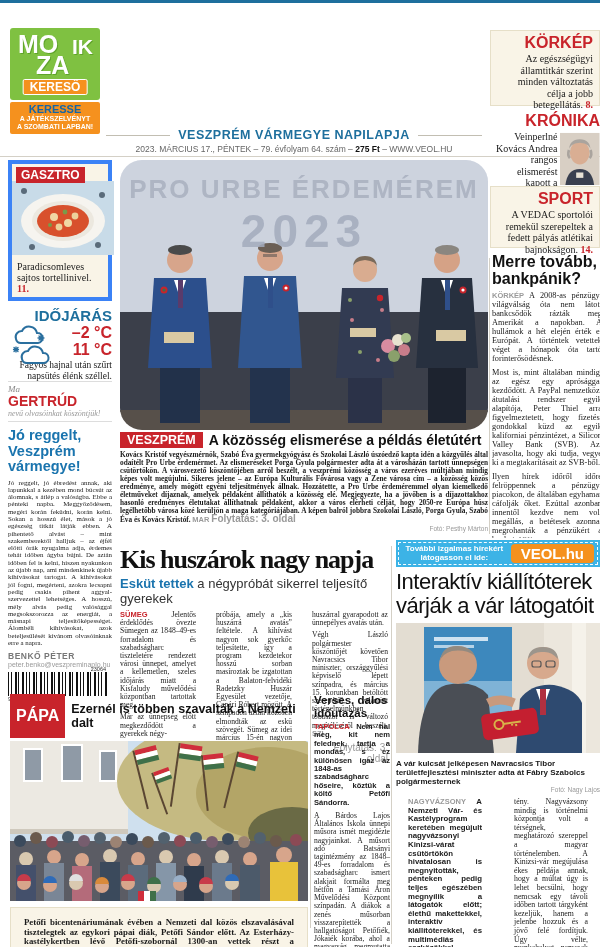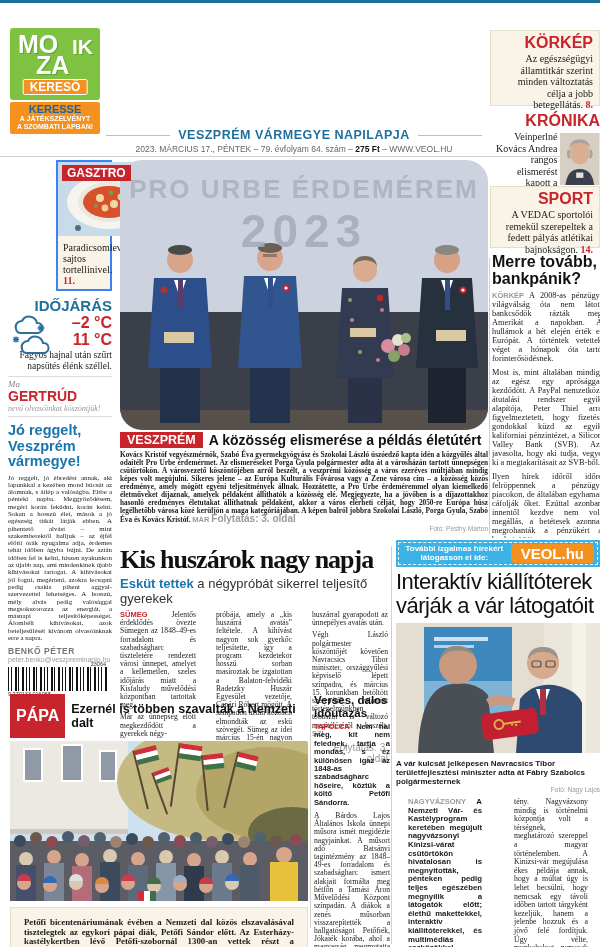--- a/index.html
+++ b/index.html
@@ -47,30 +47,30 @@
   .bank{position:absolute;left:492px;top:254px;width:110px;height:284px;overflow:hidden;}
   .bank h2{margin:0 0 4px;font-family:"Liberation Sans",sans-serif;font-weight:bold;font-size:16px;line-height:16.5px;color:#111;}
   .bank p{margin:0 0 5px;font-size:8.3px;line-height:9px;}
   .tag-gray{font-family:"Liberation Sans",sans-serif;font-weight:bold;font-size:7.5px;color:#9a9a9a;}
   .tag-red{font-family:"Liberation Sans",sans-serif;font-weight:bold;font-size:7.5px;color:#c8242b;}
   .sig{font-family:"Liberation Sans",sans-serif;font-weight:bold;font-size:7.5px;color:#9a9a9a;}
   .more{font-family:"Liberation Sans",sans-serif;font-size:10px;color:#999;}
 
   
   .leftrail{position:absolute;left:8px;top:160px;width:104px;}
-  .gasztro{background:#f9f4e7;border:2px solid #3b82f6;position:relative;padding:0 0 3px;box-sizing:border-box;margin-left:48px;}
+  .gasztro{background:#f9f4e7;border:4px solid #3b82f6;position:relative;padding:17px 0 3px;box-sizing:border-box;}
   .gasztro .lab{position:absolute;left:4px;top:3px;background:#c8242b;color:#fff;font-family:"Liberation Sans",sans-serif;
     font-weight:bold;font-size:12px;padding:1px 5px;z-index:2;}
   .gasztro .cap{font-size:10px;line-height:11px;padding:2px 5px 0;text-align:left;}
   .weather{margin-top:6px;position:relative;text-align:right;}
   .weather h3{margin:0;font-family:"Liberation Sans",sans-serif;font-weight:bold;font-size:15px;color:#1e6f9d;}
   .weather .t{font-family:"Liberation Sans",sans-serif;font-weight:bold;font-size:16px;line-height:17px;color:#c8242b;}
   .weather .desc{font-size:9.5px;line-height:10.5px;margin-top:2px;}
   .wicon{position:absolute;left:0;top:16px;}
-  .nameday{margin-top:5px;border-top:1px solid #ddd;border-bottom:1px solid #ddd;padding:2px 0 3px;}
+  .nameday{border-top:1px solid #ddd;border-bottom:1px solid #ddd;padding:2px 0 3px;}
   .nameday .ma{font-style:italic;font-size:9px;color:#888;}
   .nameday .nm{font-family:"Liberation Sans",sans-serif;font-weight:bold;font-size:14px;color:#c8242b;line-height:15px;}
   .nameday .sx{font-style:italic;font-size:8px;color:#999;}
   .edi h2{margin:6px 0 4px;font-family:"Liberation Sans",sans-serif;font-weight:bold;font-size:14.5px;line-height:15.5px;color:#1a74ae;}
   .edi p{margin:0;font-size:6.9px;line-height:7.3px;text-align:justify;}
   .edi .auth{margin-top:5px;font-family:"Liberation Sans",sans-serif;font-weight:bold;font-size:8.5px;color:#777;letter-spacing:.5px;}
   .edi .mail{font-family:"Liberation Sans",sans-serif;font-size:7px;color:#999;}
   .barcode{margin-top:4px;position:relative;width:100px;}
   .barcode .num-top{position:absolute;right:2px;top:-6px;font-family:"Liberation Sans",sans-serif;font-size:5.5px;color:#333;}
   .bars{height:24px;background:repeating-linear-gradient(90deg,#111 0 1px,#fff 1px 3px,#111 3px 4px,#fff 4px 7px,#111 7px 9px,#fff 9px 10px,#111 10px 11px,#fff 11px 14px,#111 14px 16px,#fff 16px 18px);}

